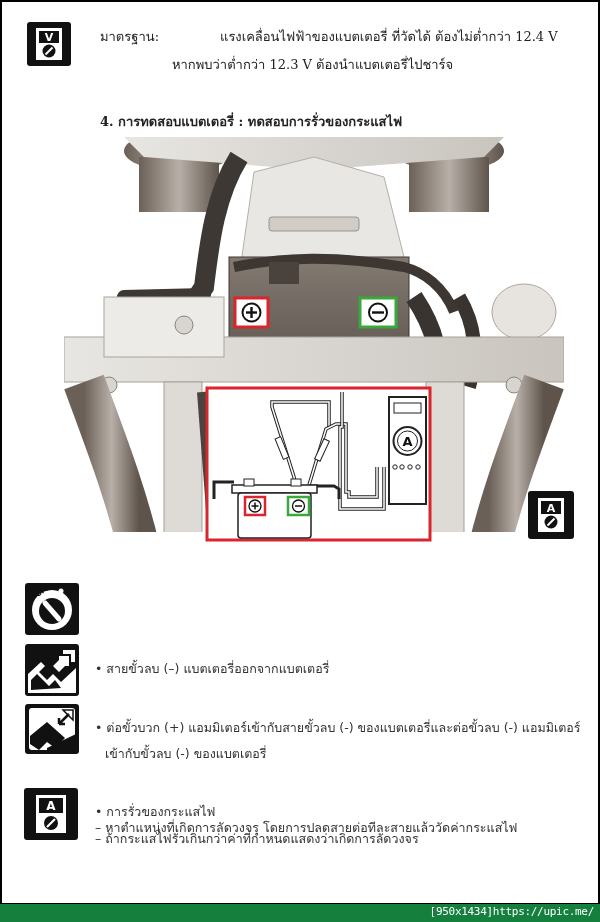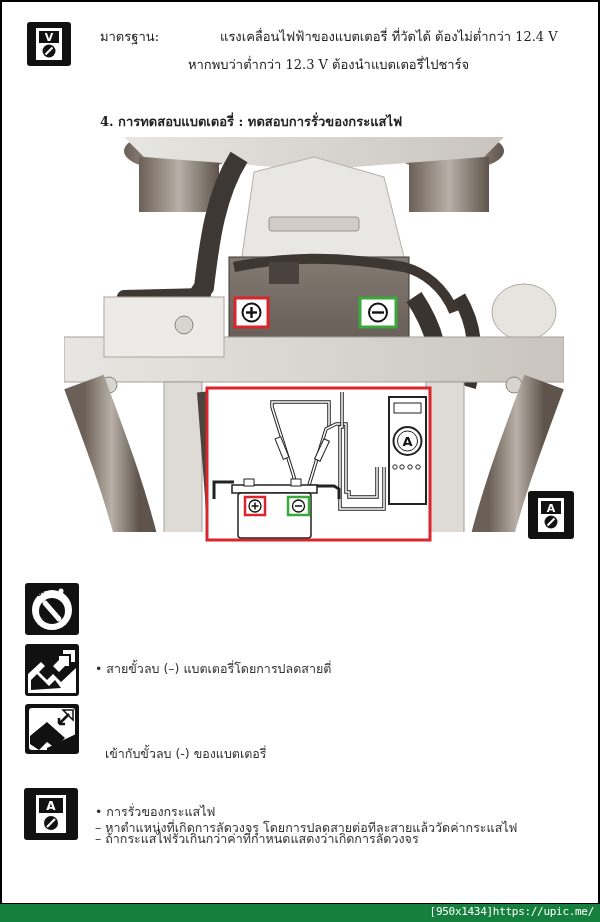--- a/index.html
+++ b/index.html
@@ -4,21 +4,21 @@
 <style>
   html,body{margin:0;padding:0;background:#000;}
   body{width:600px;height:922px;position:relative;overflow:hidden;font-family:"DejaVu Serif",serif;}
   .page{position:absolute;left:2px;top:2px;width:596px;height:901px;background:#fff;overflow:hidden;}
   .footer{position:absolute;left:0;top:904px;width:600px;height:18px;background:#15803d;}
   .footer-text{position:absolute;right:6px;top:1px;color:#fff;font-family:"DejaVu Sans Mono",monospace;font-size:11px;letter-spacing:-0.3px;}
   .icon{position:absolute;background:#111;border-radius:3px;}
   .icon svg{display:block;}
   .std-label{position:absolute;left:98px;top:24px;font-size:13px;color:#222;}
   .std-line1{position:absolute;left:170px;top:24px;font-size:13px;color:#222;margin-left:48px;}
-  .std-line2{position:absolute;left:170px;top:52px;font-size:13px;color:#222;margin-left:16px;}
+  .std-line2{position:absolute;left:170px;top:52px;font-size:13px;color:#222;}
   .section-title{position:absolute;left:98px;top:109px;font-size:13px;font-weight:bold;color:#222;}
   .photo{position:absolute;left:62px;top:135px;width:500px;height:412px;}
   .result-box{position:absolute;left:159px;top:555px;width:240px;height:36px;border:3px solid #d9252b;box-sizing:border-box;}
   .result-text{position:absolute;left:10px;top:8px;font-size:13px;font-weight:bold;color:#222;white-space:nowrap;}
   .step{position:absolute;font-family:"DejaVu Sans",sans-serif;font-size:12.5px;color:#333;white-space:nowrap;}
 </style>
 </head>
 <body>
 
 <div class="page">
@@ -168,31 +168,32 @@
 
   <div class="icon" style="left:23px;top:642px;width:54px;height:52px;">
     <svg width="54" height="52" viewBox="0 0 54 52">
       <rect x="3" y="3" width="48" height="46" rx="2" fill="#111"></rect>
       <path d="M3 30 L16 18 L20 22 L14 28 L22 36 L28 30 L36 38 L51 24 L51 49 L3 49 Z" fill="#fff"></path>
       <path d="M6 36 L12 30 L18 36 L24 42 L30 36 L36 44 L6 46 Z" fill="#111"></path>
       <path d="M28 22 L34 16 L34 12 L44 12 L44 22 L40 22 L34 28 Z" fill="#fff"></path>
       <path d="M38 8 L48 8 L48 18" stroke="#fff" stroke-width="4" fill="none"></path>
     </svg>
   </div>
-  <div class="step" style="left:93px;top:657px;">• สายขั้วลบ (–) แบตเตอรี่โดยการปลดสายตี่</div>
+  <div class="step" style="left:93px;top:657px;">• สายขั้วลบ (–) แบตเตอรี่ออกจากแบตเตอรี่</div>
 
   <div class="icon" style="left:23px;top:702px;width:54px;height:50px;">
     <svg width="54" height="50" viewBox="0 0 54 50">
       <rect x="3" y="3" width="48" height="44" rx="4" fill="#fff" stroke="#111" stroke-width="2"></rect>
       <path d="M5 32 L22 18 L40 34 L30 44 L22 38 L14 46 L5 40 Z" fill="#111"></path>
       <path d="M22 44 L51 30 L51 47 L22 47 Z" fill="#111"></path>
       <path d="M44 10 L34 20 M34 20 L34 14 M34 20 L40 20" stroke="#111" stroke-width="2.5" fill="none"></path>
       <path d="M38 6 L48 6 L48 16 Z" fill="none" stroke="#111" stroke-width="1.5"></path>
     </svg>
   </div>
+  <div class="step" style="left:93px;top:716px;">• ต่อขั้วบวก (+) แอมมิเตอร์เข้ากับสายขั้วลบ (-) ของแบตเตอรี่และต่อขั้วลบ (-) แอมมิเตอร์</div>
   <div class="step" style="left:103px;top:742px;">เข้ากับขั้วลบ (-) ของแบตเตอรี่</div>
 
   <div class="icon" style="left:22px;top:786px;width:54px;height:52px;">
     <svg width="54" height="52" viewBox="0 0 54 52">
       <rect x="12" y="7" width="30" height="38" fill="#fff"></rect>
       <rect x="15" y="10" width="24" height="15" fill="#111"></rect>
       <text x="27" y="22" text-anchor="middle" font-family="DejaVu Sans,sans-serif" font-weight="bold" font-size="12" fill="#fff">A</text>
       <circle cx="27" cy="35" r="7" fill="#111"></circle>
       <line x1="23" y1="39" x2="31" y2="31" stroke="#fff" stroke-width="2.2"></line>
     </svg>

